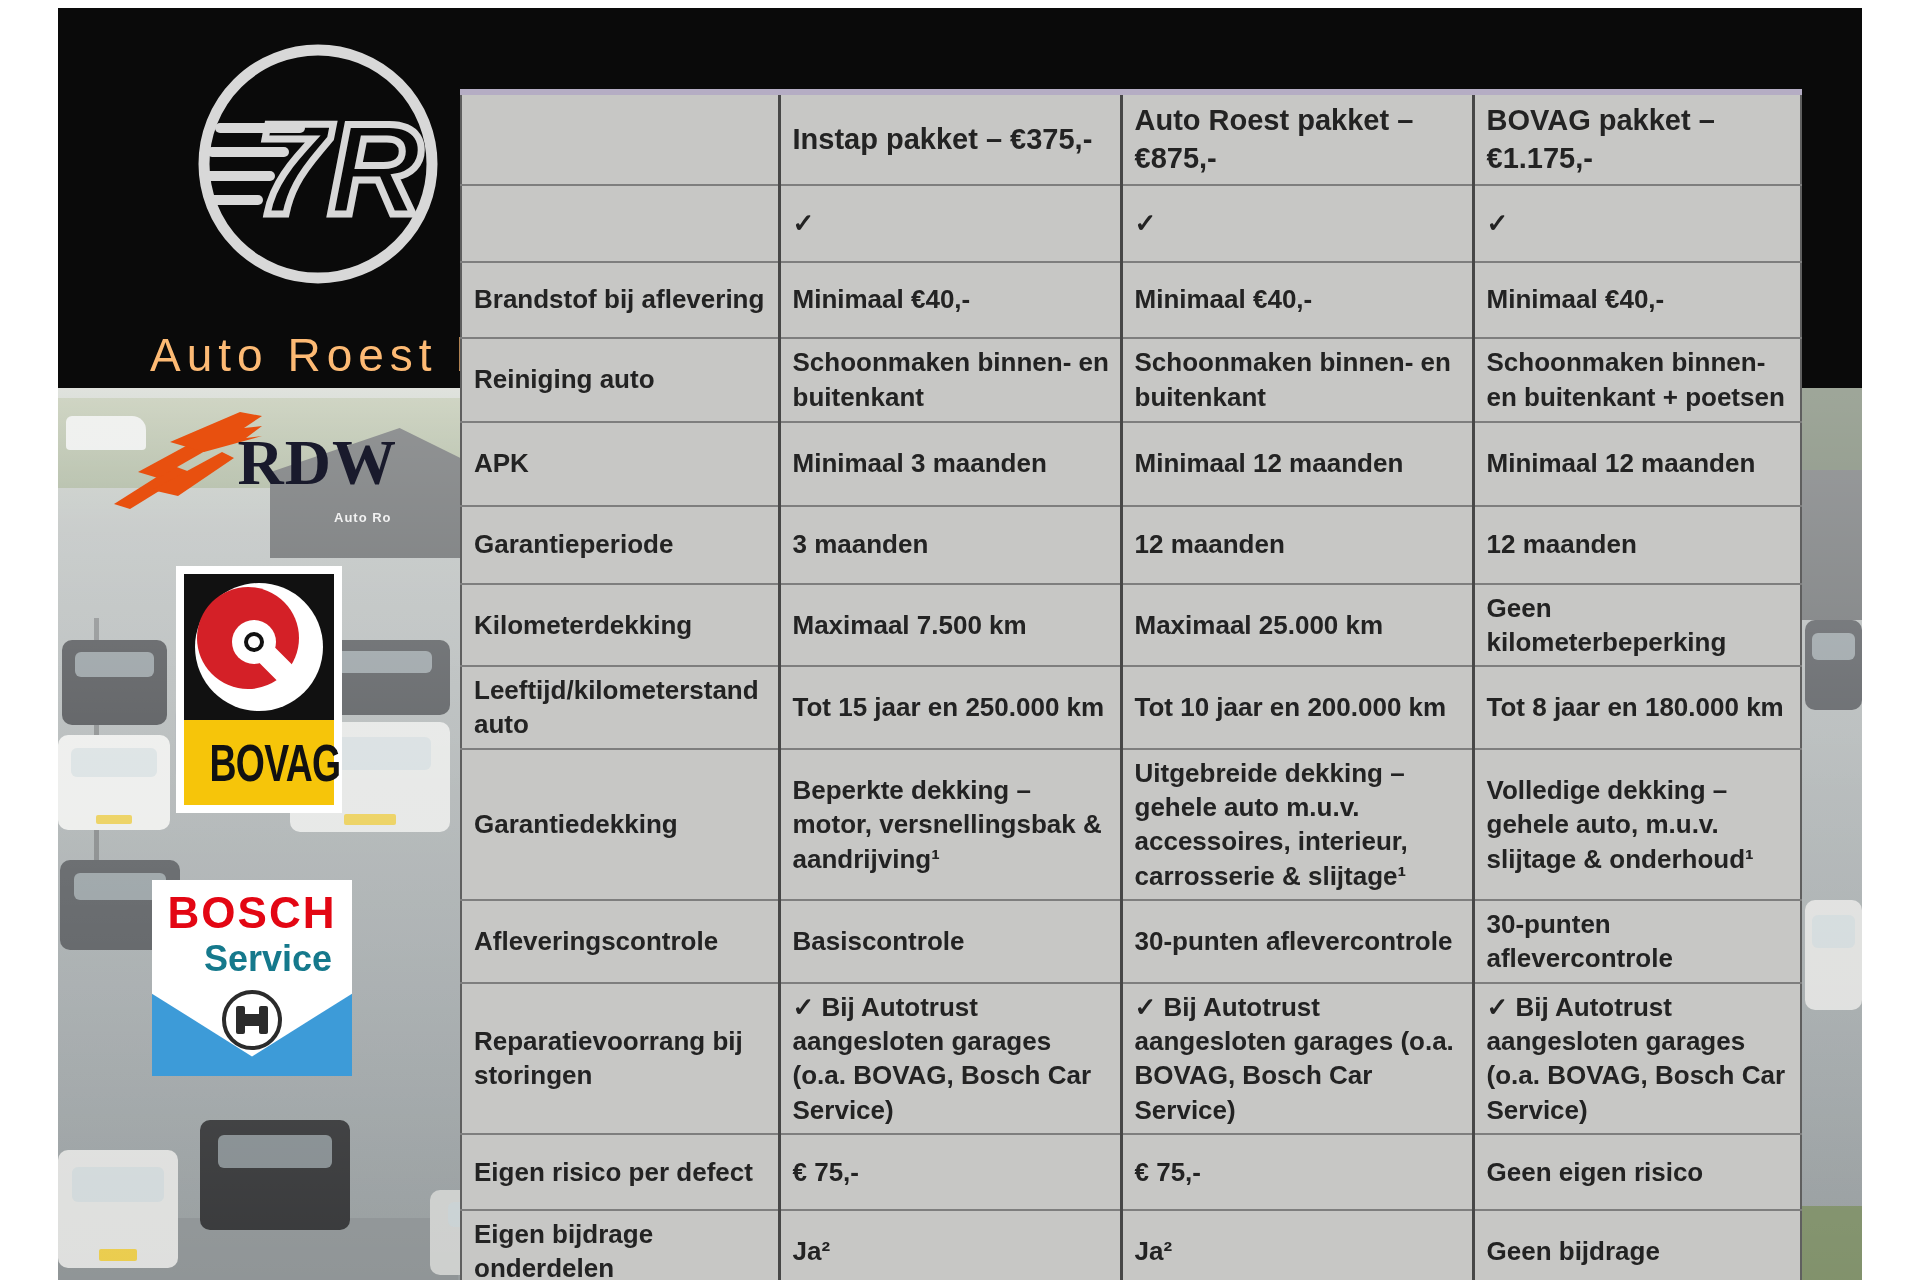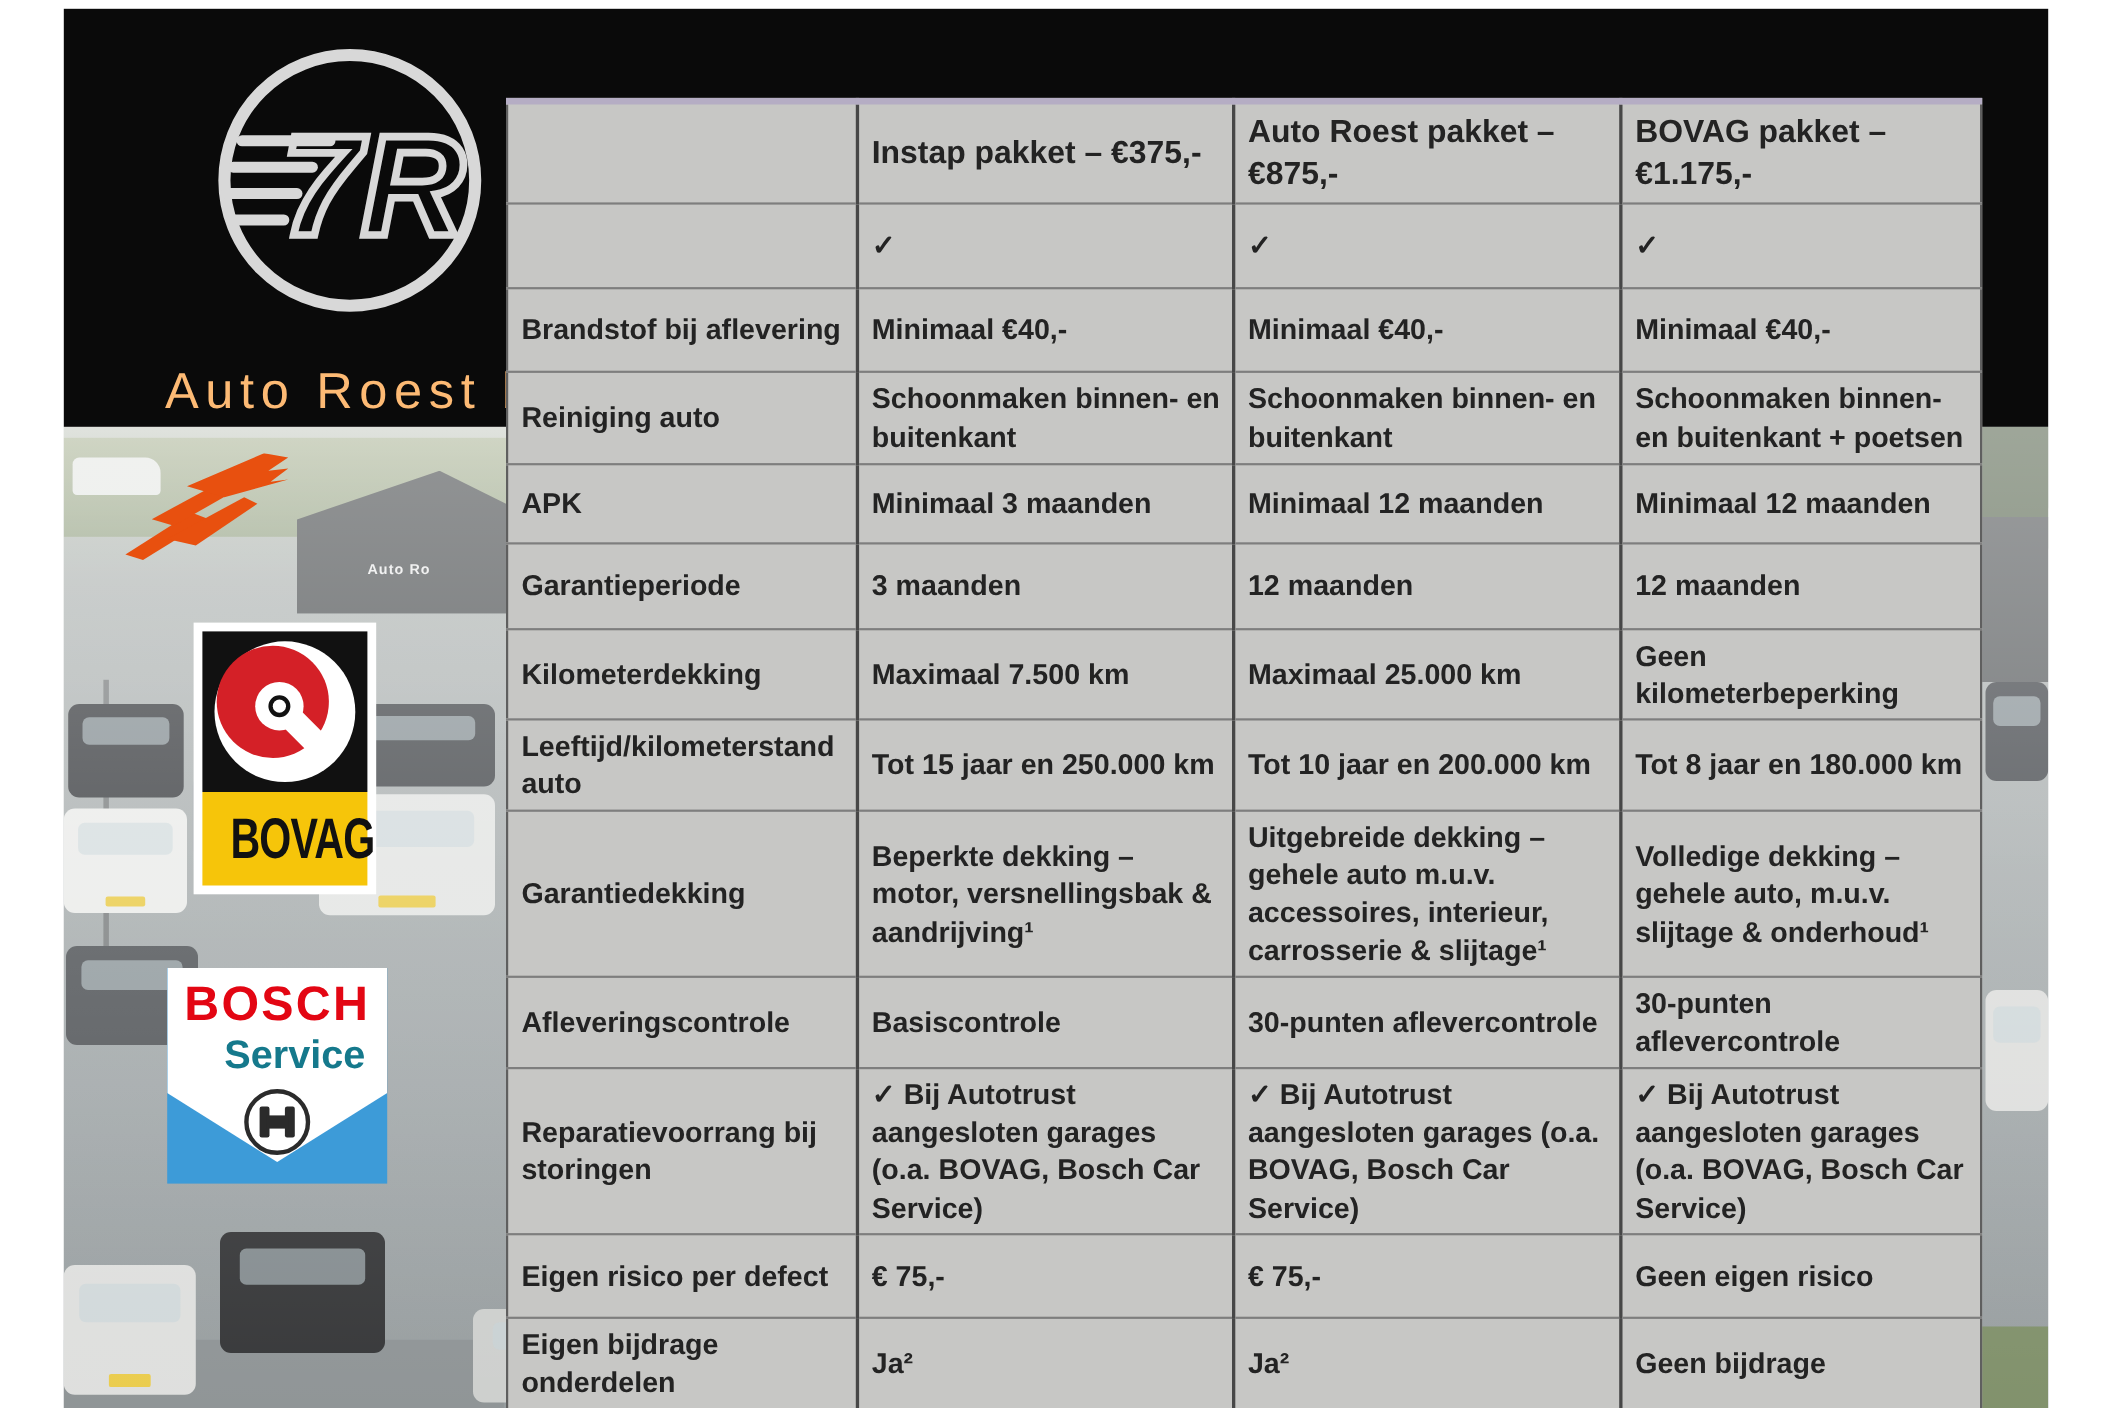--- a/index.html
+++ b/index.html
@@ -88,21 +88,21 @@
     color:#232323;font-weight:700;line-height:1.32;
     overflow:hidden;
   }
   table.pkg th:first-child,table.pkg td:first-child{border-left:none;}
   table.pkg thead th{border-top:none;font-size:29px;}
   table.pkg td{font-size:26px;}
   thead tr{height:76px;}
   tbody tr:nth-child(1){height:77px;}
   tbody tr:nth-child(2){height:76px;}
   tbody tr:nth-child(3){height:84px;}
-  tbody tr:nth-child(4){height:72px;}
+  tbody tr:nth-child(4){height:84px;}
   tbody tr:nth-child(5){height:78px;}
   tbody tr:nth-child(6){height:76px;}
   tbody tr:nth-child(7){height:76px;}
   tbody tr:nth-child(8){height:89px;}
   tbody tr:nth-child(9){height:76px;border-radius:13px;}
   tbody tr:nth-child(10){height:94px;}
   tbody tr:nth-child(11){height:76px;}
   tbody tr:nth-child(12){height:74px;}
   tbody tr:nth-child(13){height:73px;}
 </style>
@@ -199,20 +199,21 @@
   <div class="brand-text">Auto Roest bv</div>
 </div>
 
 <div class="rdw-logo">
   <svg width="160" height="100" viewBox="0 0 160 100">
     <polygon points="2,92 62,54 78,60 18,97" fill="#e8500f"></polygon>
     <polygon points="26,60 96,22 114,27 46,66" fill="#e8500f"></polygon>
     <polygon points="58,30 128,0 150,4 132,16 150,14 134,26 150,24 92,40" fill="#e8500f"></polygon>
     <polygon points="40,78 110,40 122,46 66,84" fill="#e8500f"></polygon>
   </svg>
+  <span class="rdw-text">RDW</span>
 </div>
 
 <div class="bovag-logo">
   <div class="bovag-top">
     <div class="bovag-ring"></div>
     <div class="bovag-red"></div>
     <div class="bovag-handle"></div>
     <div class="bovag-hub"></div>
     <div class="bovag-hub-in"></div>
     <div class="bovag-dot"></div>

